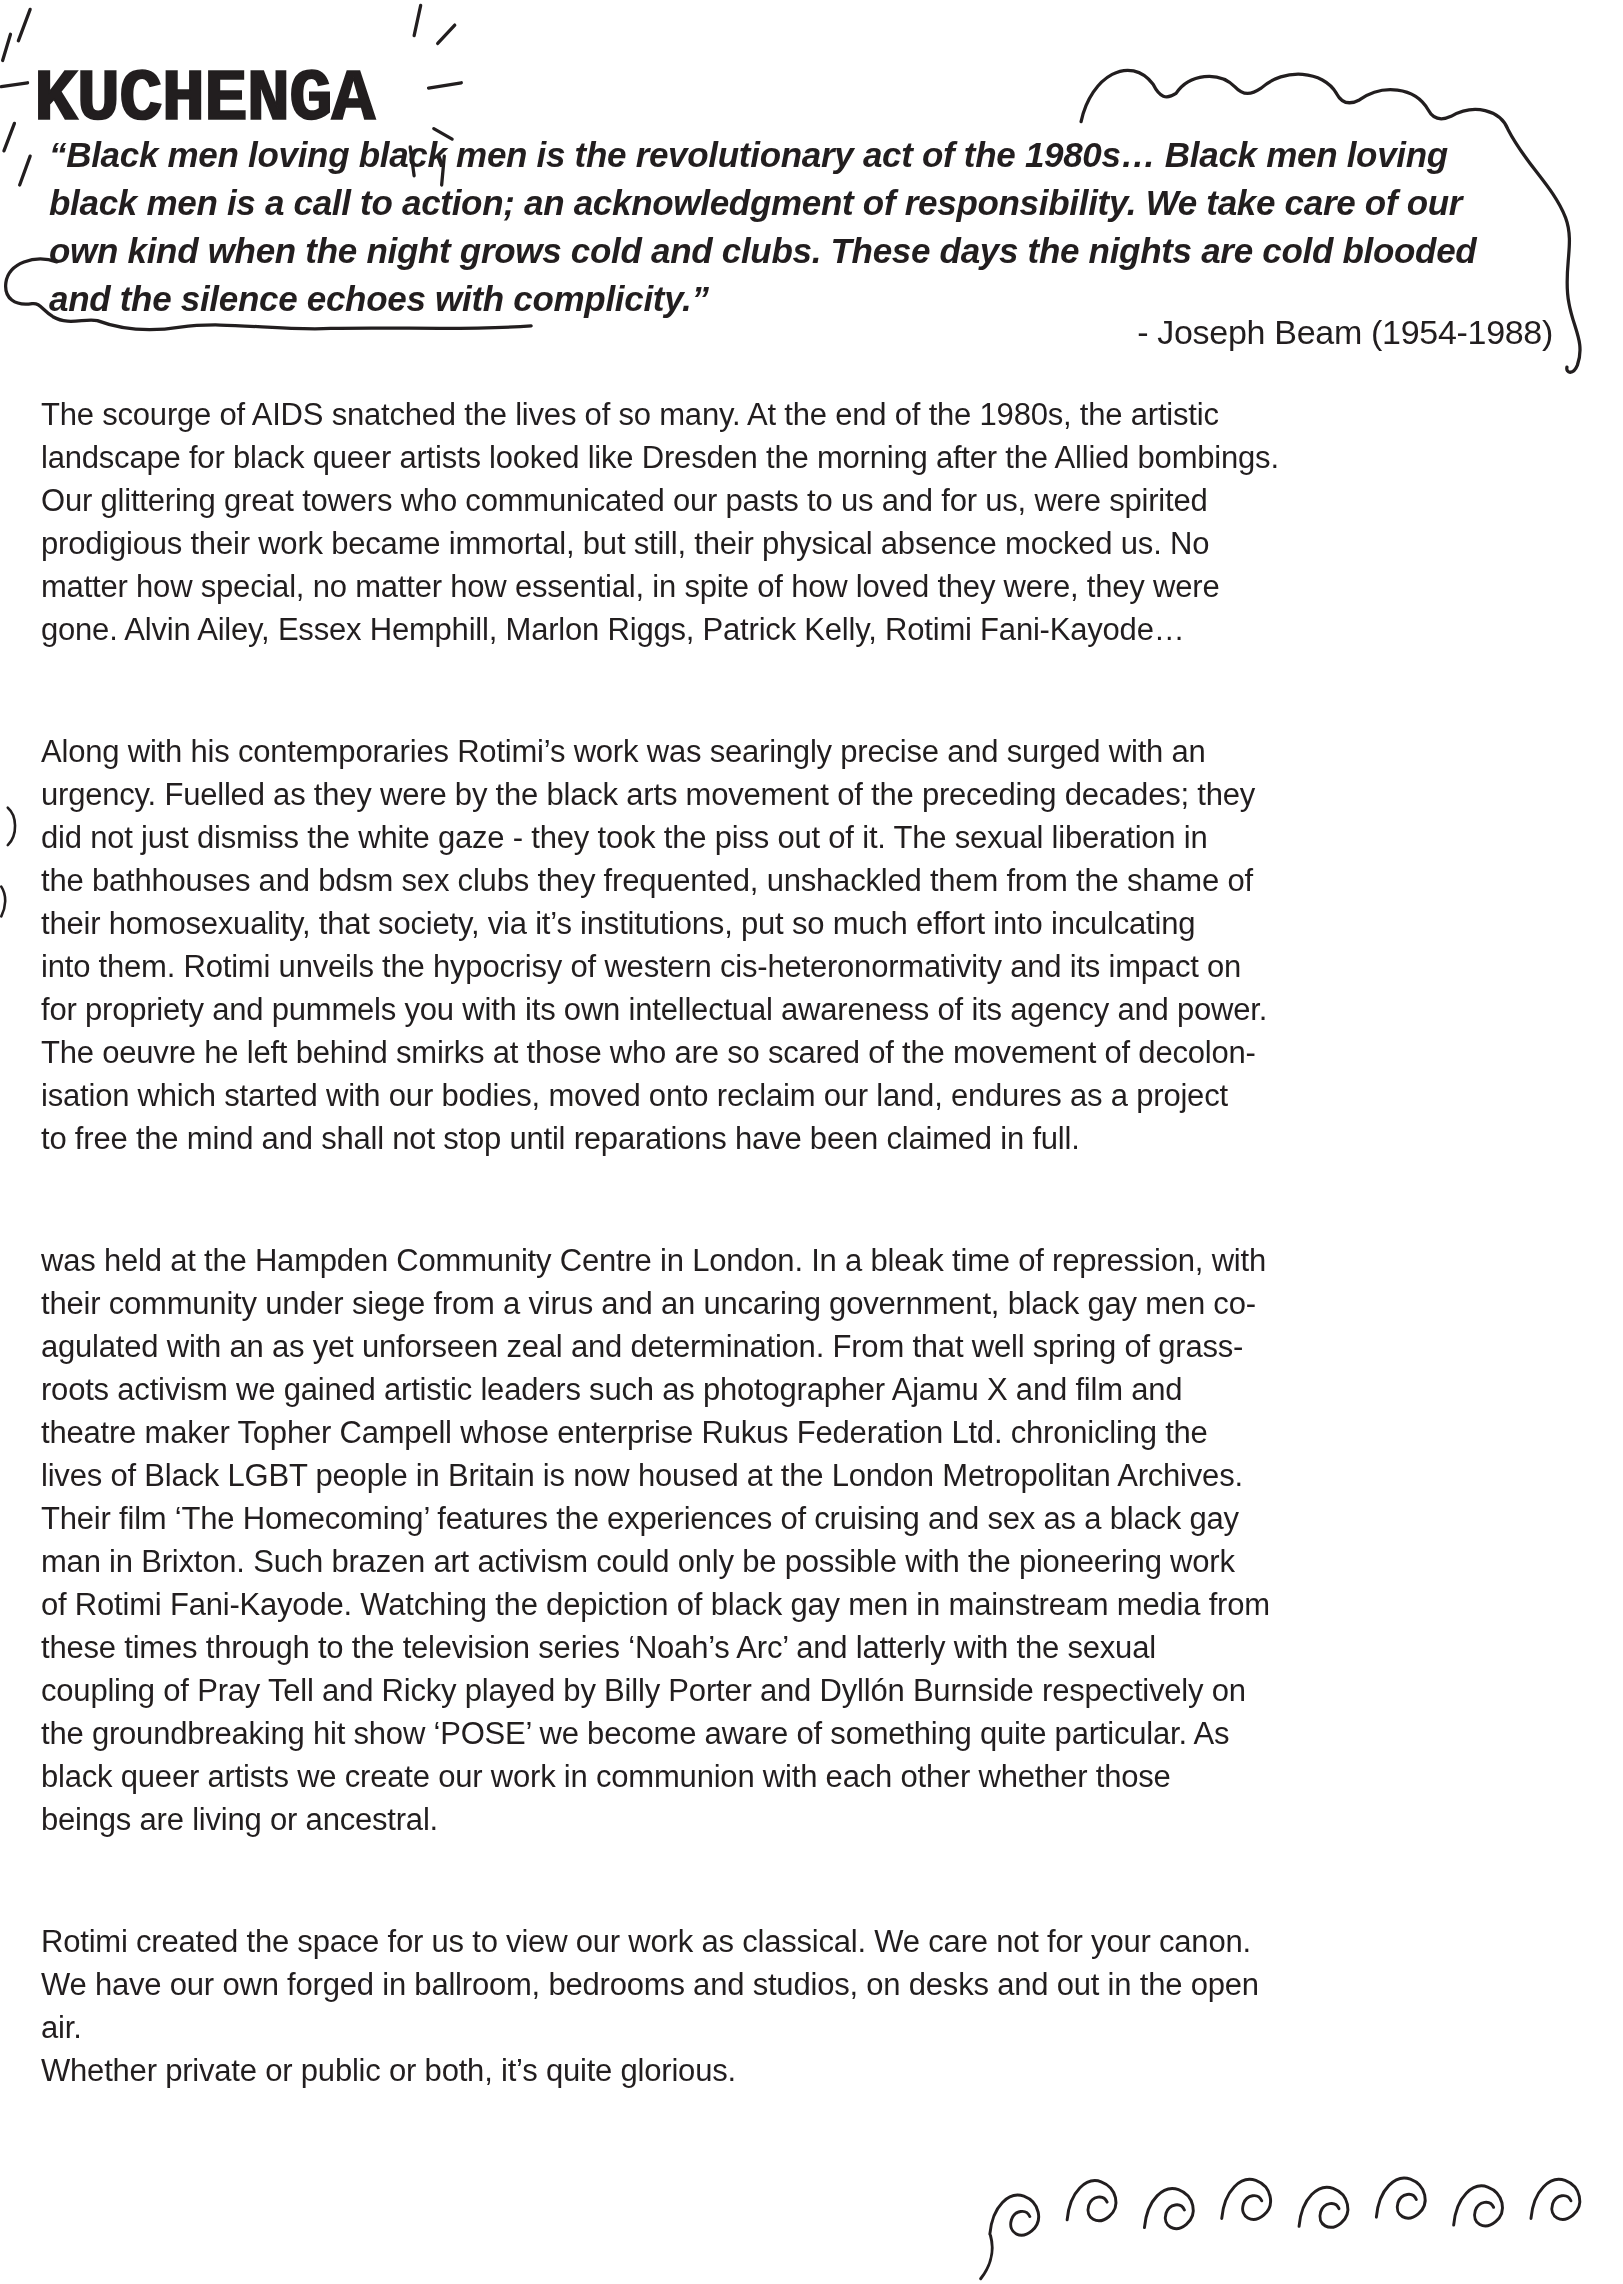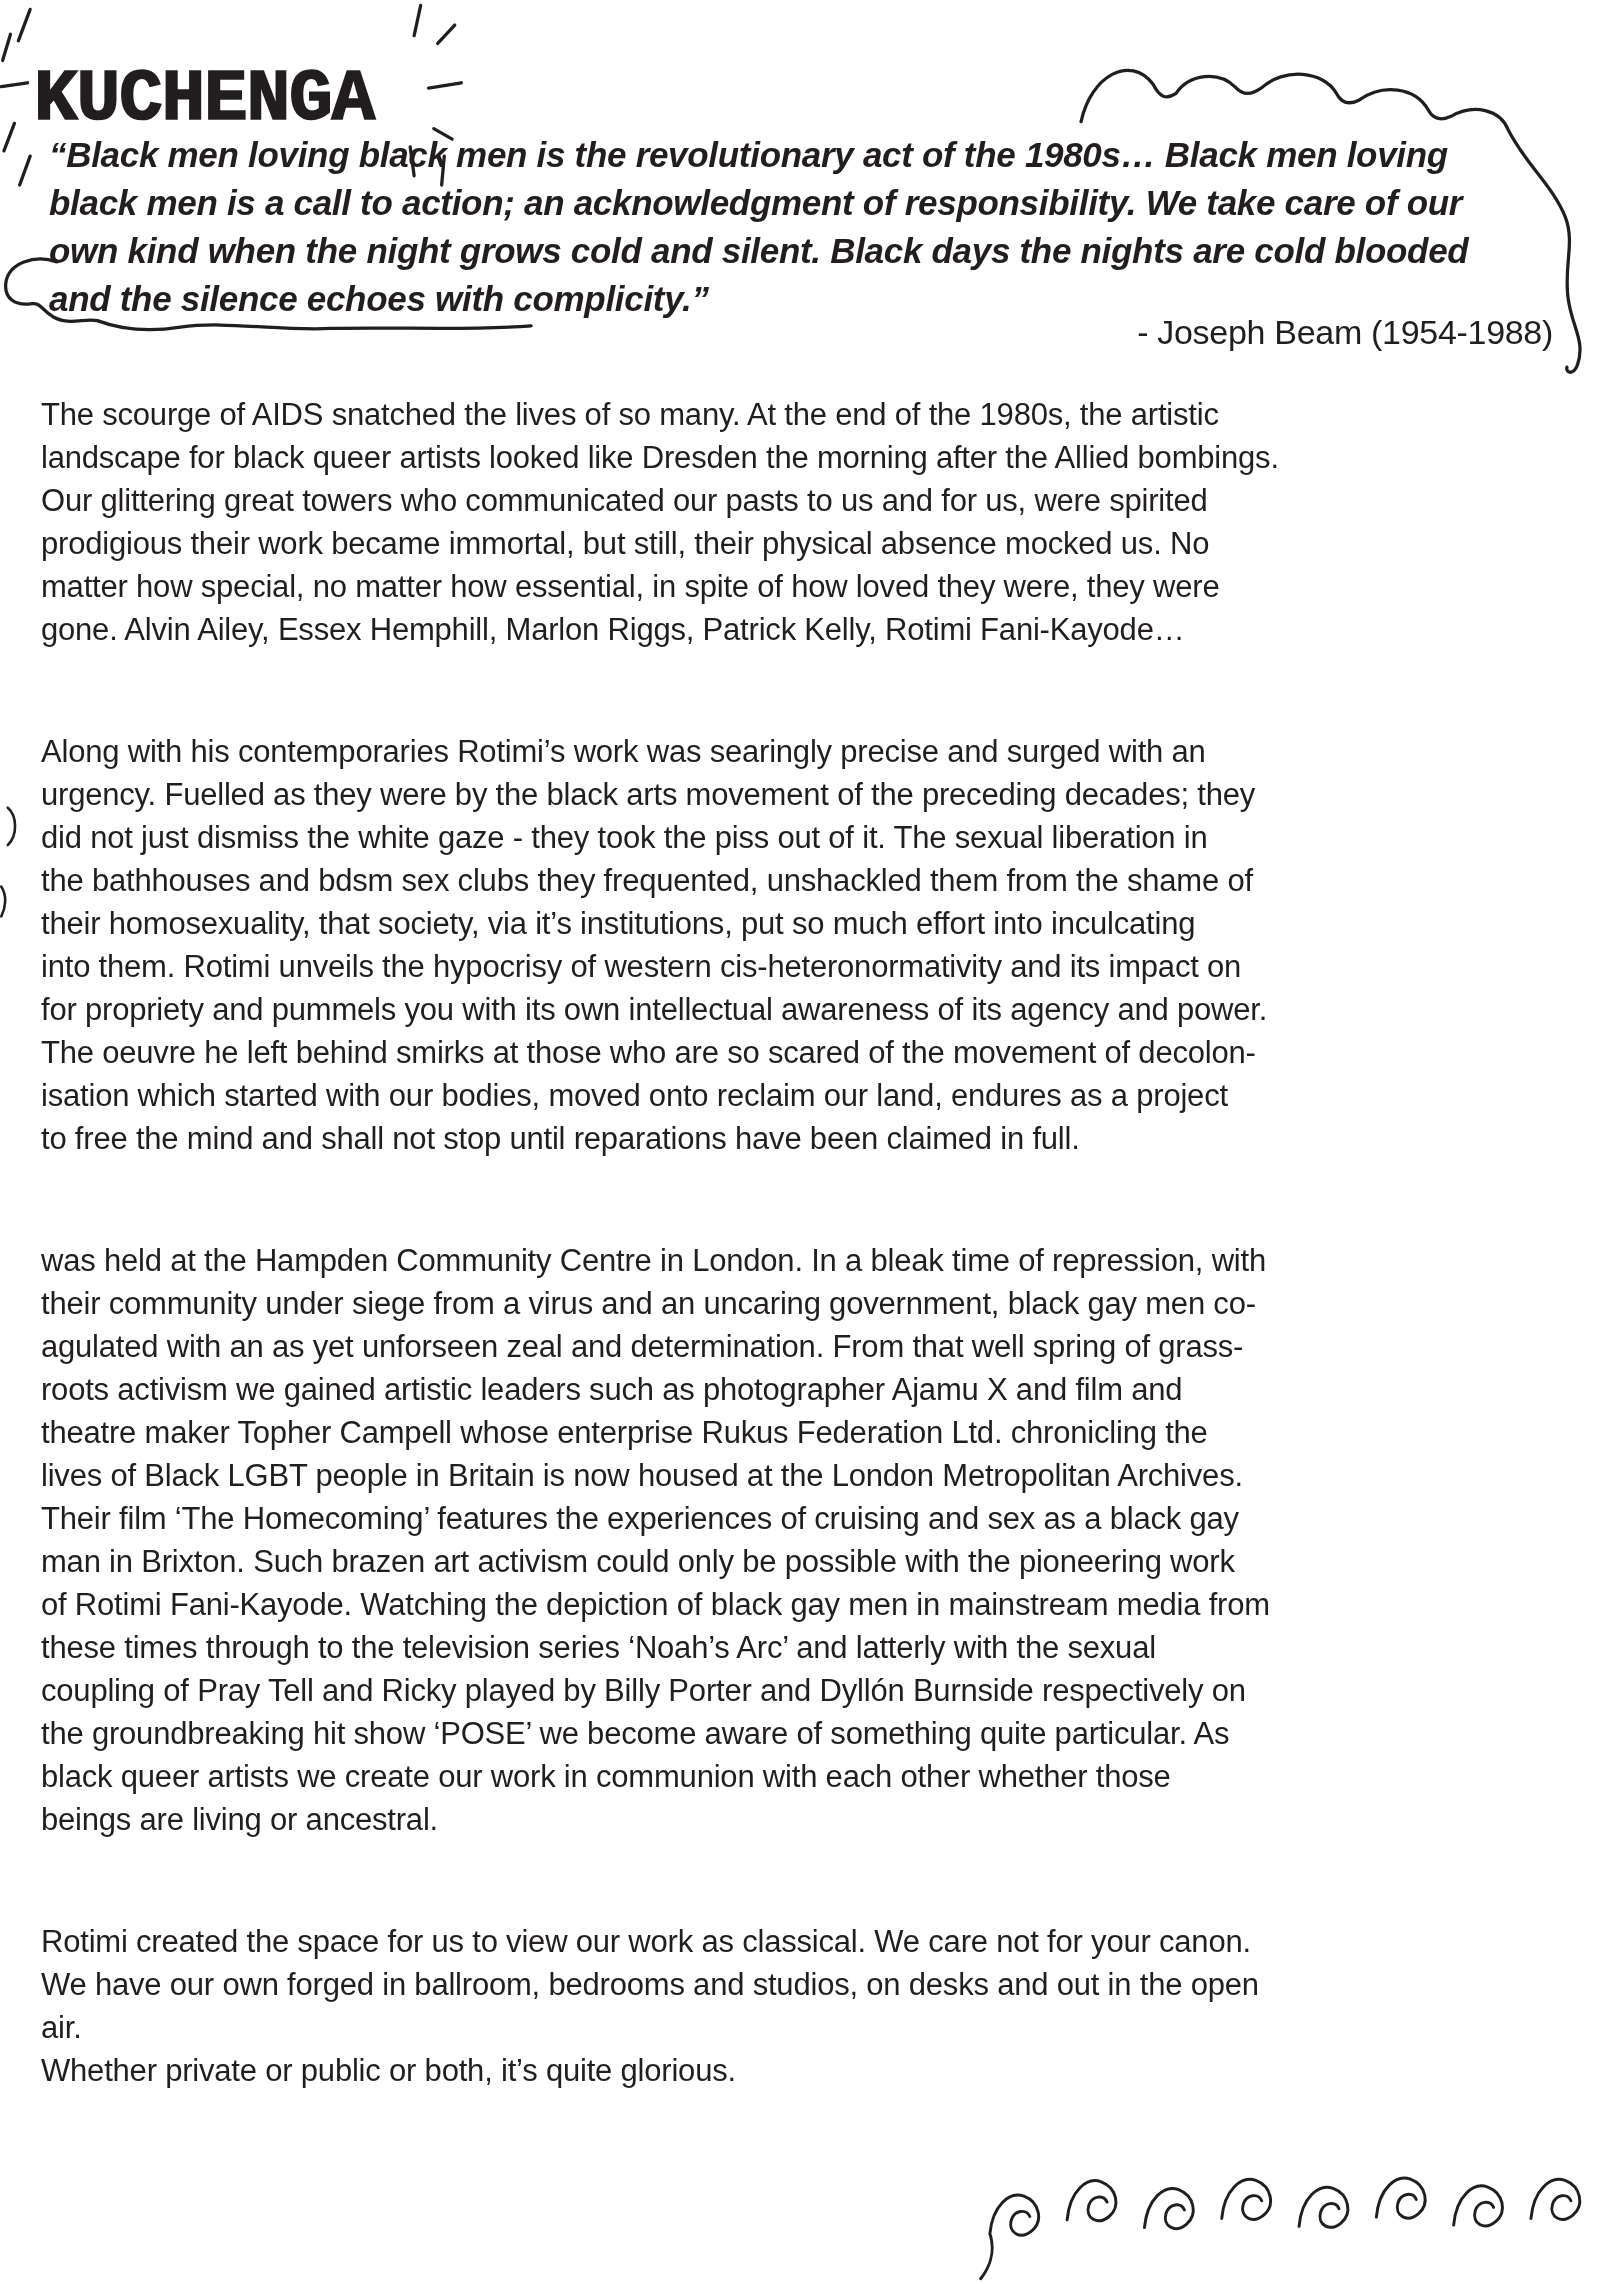--- a/index.html
+++ b/index.html
@@ -81,21 +81,21 @@
     C 620 87, 660 97, 672 127
     C 700 182, 740 212, 760 262
     C 775 302, 755 342, 765 392
     C 772 432, 790 452, 778 487
     C 772 502, 760 500, 762 490"></path>
 </svg>
 
 <blockquote class="abs quote" style="margin:8px;">
     <div class="line">“Black men loving black men is the revolutionary act of the 1980s… Black men loving</div>
     <div class="line">black men is a call to action; an acknowledgment of responsibility. We take care of our</div>
-    <div class="line">own kind when the night grows cold and silent. Black days the nights are cold blooded</div>
+    <div class="line">own kind when the night grows cold and clubs. These days the nights are cold blooded</div>
     <div class="line">and the silence echoes with complicity.”</div>
   </blockquote>
 <div class="abs attribution">- Joseph Beam (1954-1988)</div>
 
 <svg class="abs" style="left:0;top:254px;" width="537" height="98" viewBox="0 0 820 150" aria-hidden="true">
   <path stroke-width="5" d="
     M 86 12
     C 52 0, 12 14, 8 44
     C 5 68, 22 80, 48 76
     C 60 74, 64 86, 80 96

